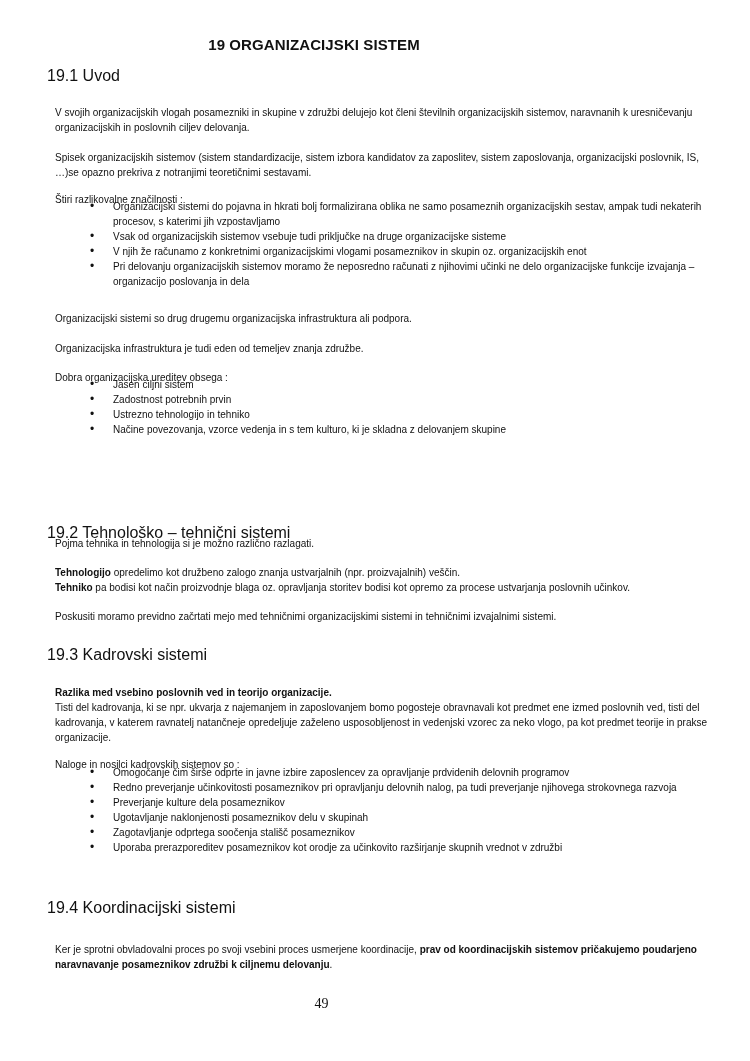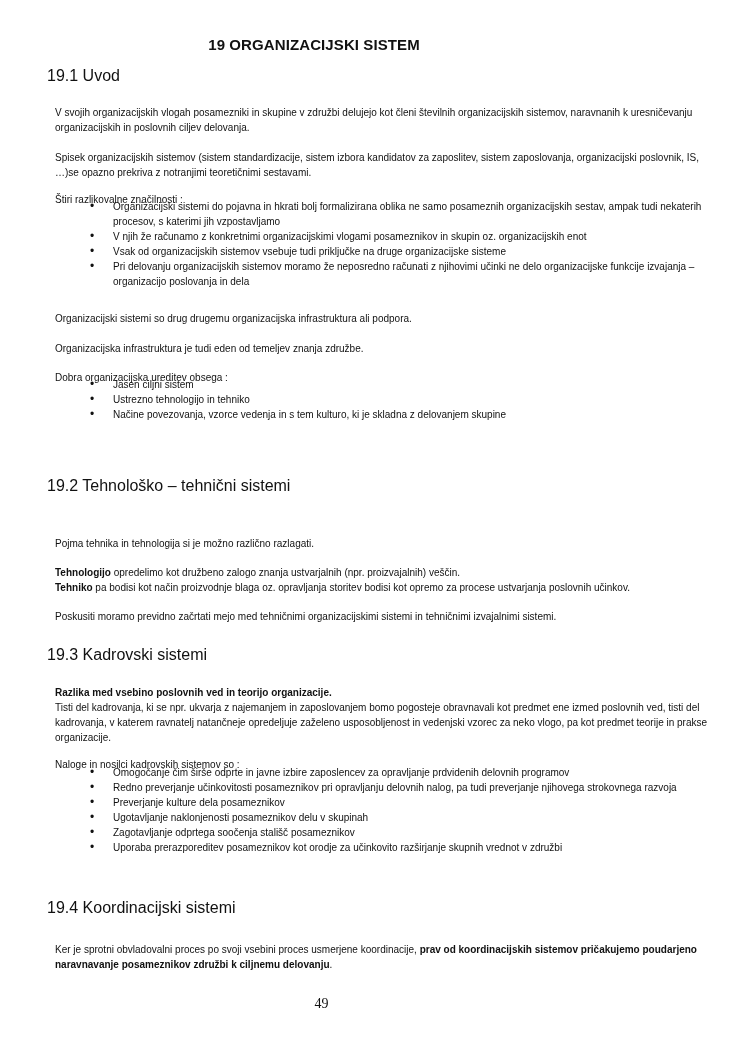--- a/index.html
+++ b/index.html
@@ -24,34 +24,35 @@
 <div class="title">19  ORGANIZACIJSKI  SISTEM</div>
 
 <div class="page">
 
   <h2 class="h2 abs" style="top:67px">19.1 Uvod</h2>
   <p class="abs" style="top:97px">V svojih organizacijskih vlogah posamezniki in skupine v združbi delujejo kot členi številnih organizacijskih sistemov, naravnanih k uresničevanju organizacijskih in poslovnih ciljev delovanja.</p>
   <p class="abs" style="top:142px">Spisek organizacijskih sistemov (sistem standardizacije, sistem izbora kandidatov za zaposlitev, sistem zaposlovanja, organizacijski poslovnik, IS, …)se opazno prekriva z notranjimi teoretičnimi sestavami.</p>
   <p class="abs" style="top:184px">Štiri razlikovalne značilnosti :</p>
   <ul class="abs" style="top:199px">
     <li>Organizacijski sistemi do pojavna in hkrati bolj formalizirana oblika ne samo posameznih organizacijskih sestav, ampak tudi nekaterih procesov, s katerimi jih vzpostavljamo</li>
+    <li>Vsak od organizacijskih sistemov vsebuje tudi priključke na druge organizacijske sisteme</li>
     <li>V njih že računamo z konkretnimi organizacijskimi vlogami posameznikov in skupin oz. organizacijskih enot</li>
-    <li>Vsak od organizacijskih sistemov vsebuje tudi priključke na druge organizacijske sisteme</li>
     <li>Pri delovanju organizacijskih sistemov moramo že neposredno računati z njihovimi učinki ne delo organizacijske funkcije izvajanja – organizacijo poslovanja in dela</li>
   </ul>
   <p class="abs" style="top:303px">Organizacijski sistemi so drug drugemu organizacijska infrastruktura ali podpora.</p>
   <p class="abs" style="top:333px">Organizacijska infrastruktura je tudi eden od temeljev znanja združbe.</p>
   <p class="abs" style="top:362px">Dobra organizacijska ureditev obsega :</p>
   <ul class="abs" style="top:377px">
     <li>Jasen ciljni sistem</li>
+    <li>Zadostnost potrebnih prvin</li>
     <li>Ustrezno tehnologijo in tehniko</li>
     <li>Načine povezovanja, vzorce vedenja in s tem kulturo, ki je skladna z delovanjem skupine</li>
   </ul>
 
-  <h2 class="h2 abs" style="top:477px">19.2  Tehnološko – tehnični sistemi</h2>
+  <h2 class="h2 abs" style="top:524px">19.2  Tehnološko – tehnični sistemi</h2>
   <p class="abs" style="top:528px">Pojma tehnika in tehnologija si je možno različno razlagati.</p>
   <p class="abs" style="top:557px"><b>Tehnologijo</b><span> opredelimo kot družbeno zalogo znanja ustvarjalnih (npr. proizvajalnih) veščin.</span></p>
   <p class="abs" style="top:572px"><b>Tehniko</b><span> pa bodisi kot način proizvodnje blaga oz. opravljanja storitev bodisi kot opremo za procese ustvarjanja poslovnih učinkov.</span></p>
   <p class="abs" style="top:601px">Poskusiti moramo previdno začrtati mejo med tehničnimi organizacijskimi sistemi in tehničnimi izvajalnimi sistemi.</p>
 
   <h2 class="h2 abs" style="top:646px">19.3  Kadrovski sistemi</h2>
   <p class="abs" style="top:677px"><b>Razlika med vsebino poslovnih ved in teorijo organizacije.</b></p>
   <p class="abs" style="top:692px">Tisti del kadrovanja, ki se npr. ukvarja z najemanjem in zaposlovanjem bomo pogosteje obravnavali kot predmet ene izmed poslovnih ved, tisti del kadrovanja, v katerem ravnatelj natančneje opredeljuje zaželeno usposobljenost in vedenjski vzorec za neko vlogo, pa kot predmet teorije in prakse organizacije.</p>
   <p class="abs" style="top:749px">Naloge in nosilci kadrovskih sistemov so :</p>
   <ul class="abs" style="top:765px">

